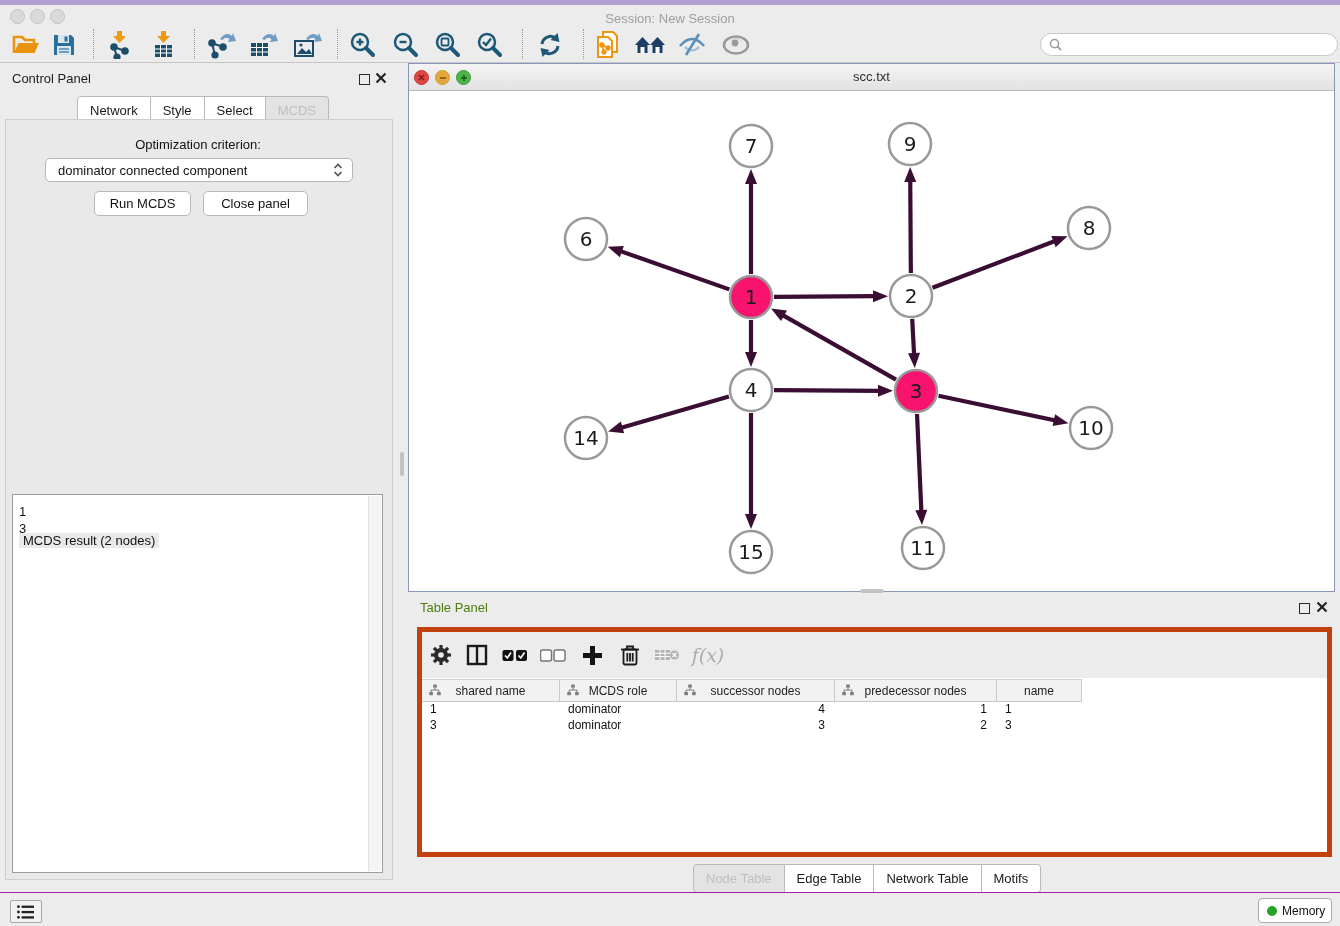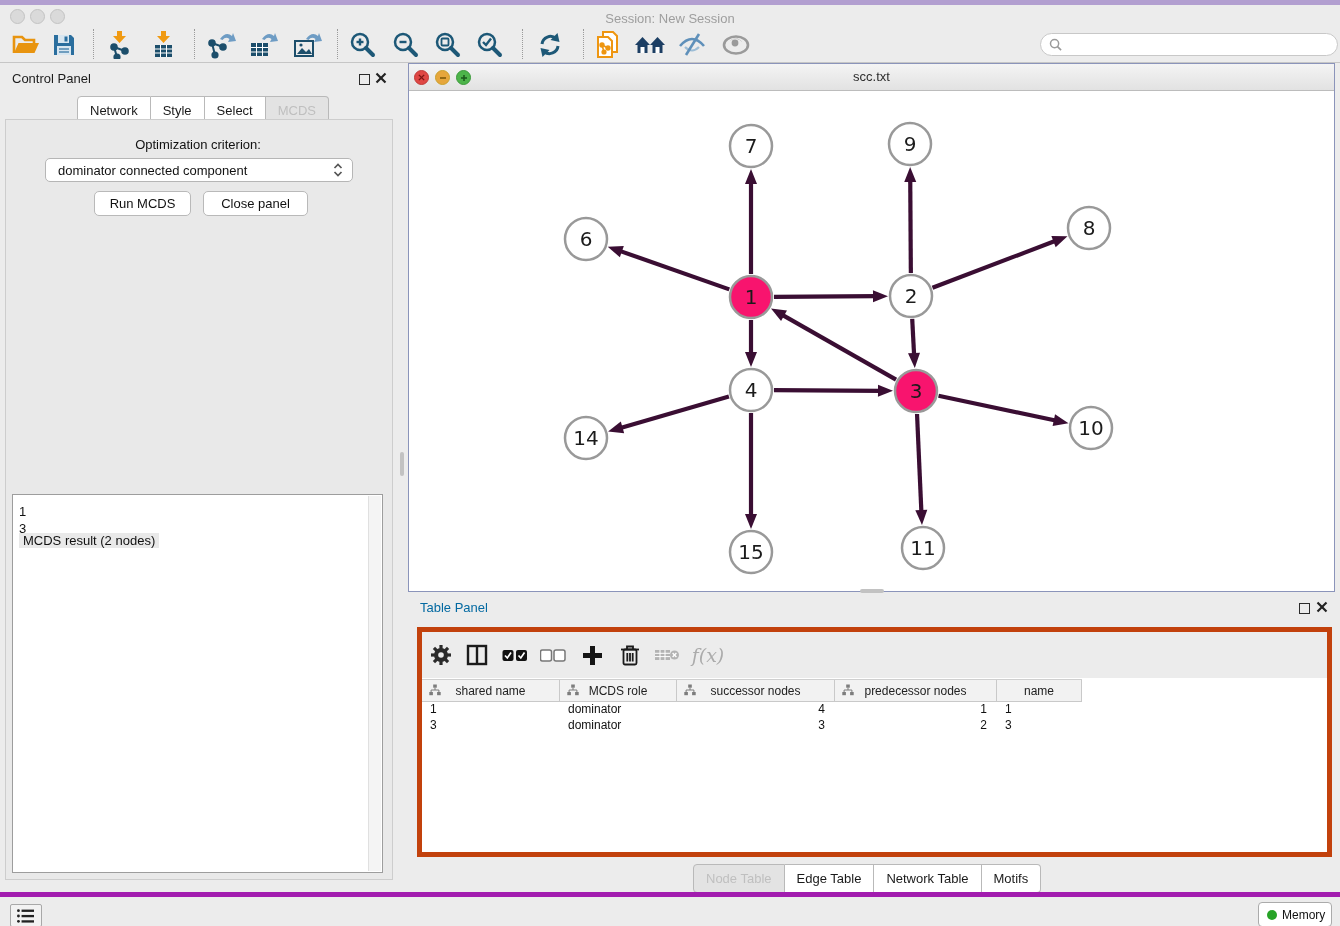--- a/index.html
+++ b/index.html
@@ -37,32 +37,32 @@
   .fieldset{left:12px;top:494px;width:369px;height:377px;border:1px solid #9d9d9d;background:#fff;}
   .fieldset-legend{position:absolute;top:-9px;left:6px;background:#e9e9e9;padding:0 4px;font-size:13px;color:#111;margin-top:47px;}
   .result-lines{position:absolute;left:6px;top:8px;font-size:13px;color:#111;line-height:17px;}
   .result-scroll{position:absolute;right:1px;top:1px;bottom:1px;width:12px;background:#f4f4f4;border-left:1px solid #e0e0e0;}
   
   .net-window{left:408px;top:63px;width:927px;height:529px;background:#fff;border:1px solid #8b94ba;box-sizing:border-box;}
   .net-titlebar{position:absolute;left:0;top:0;right:0;height:26px;background:linear-gradient(#f4f4f4,#e2e2e2);border-bottom:1px solid #bcbcbc;}
   .traffic{position:absolute;top:6px;width:13px;height:13px;border-radius:50%;display:flex;align-items:center;justify-content:center;cursor:pointer;}
   .net-title{position:absolute;left:0;top:5px;width:100%;text-align:center;font-size:13px;color:#2d2d2d;}
   
-  .tp-header-title{left:420px;top:600px;font-size:13px;color:#0369a1;}
+  .tp-header-title{left:420px;top:600px;font-size:13px;color:#4d7c0f;}
   .tp-block{left:417px;top:627px;width:915px;height:230px;background:#fff;border:5px solid #c2410c;box-sizing:border-box;}
   .tp-toolbar{position:absolute;left:0;top:0;right:0;height:46px;background:#ececec;}
   .tp-tb-icon{position:absolute;top:8px;width:30px;height:30px;display:flex;align-items:center;justify-content:center;cursor:pointer;}
   .tbl-header{position:absolute;left:0;top:47px;height:21px;display:flex;background:#f2f2f2;border-top:1px solid #cfcfcf;border-bottom:1px solid #c9c9c9;}
   .tbl-hcell{position:relative;border-right:1px solid #c9c9c9;display:flex;align-items:center;justify-content:center;font-size:12px;color:#222;box-sizing:border-box;}
   .tbl-hcell .tree-ic{position:absolute;left:7px;top:4px;}
   .tbl-row{position:absolute;left:0;display:flex;height:16px;}
   .tbl-cell{font-size:12px;color:#111;box-sizing:border-box;line-height:16px;}
   .tp-tabs{left:693px;top:864px;}
   
-  .statusbar{left:0;top:892px;width:1340px;height:16px;background:#ececec;border-top:5px solid #a21caf;box-sizing:border-box;}
+  .statusbar{left:0;top:892px;width:1340px;height:16px;background:#ececec;border-top:1px solid #a21caf;box-sizing:border-box;}
   .list-btn{position:absolute;left:10px;top:7px;width:30px;height:21px;border:1px solid #a8a8a8;border-radius:2px;background:#f2f2f2;display:flex;align-items:center;justify-content:center;cursor:pointer;}
   .memory-btn{position:absolute;right:8px;top:5px;width:72px;height:23px;background:#fff;border:1px solid #ababab;border-radius:4px;display:flex;align-items:center;cursor:pointer;}
   .memory-dot{width:10px;height:10px;border-radius:50%;background:#27a327;margin:0 5px 0 8px;}
   .memory-label{font-size:12px;color:#111;}
   .grip-v{left:400px;top:452px;width:4px;height:24px;background:#c2c2c2;border-radius:2px;}
   .grip-h{left:860px;top:589px;width:24px;height:4px;background:#c2c2c2;border-radius:2px;}
 </style>
 </head>
 <body>
 

